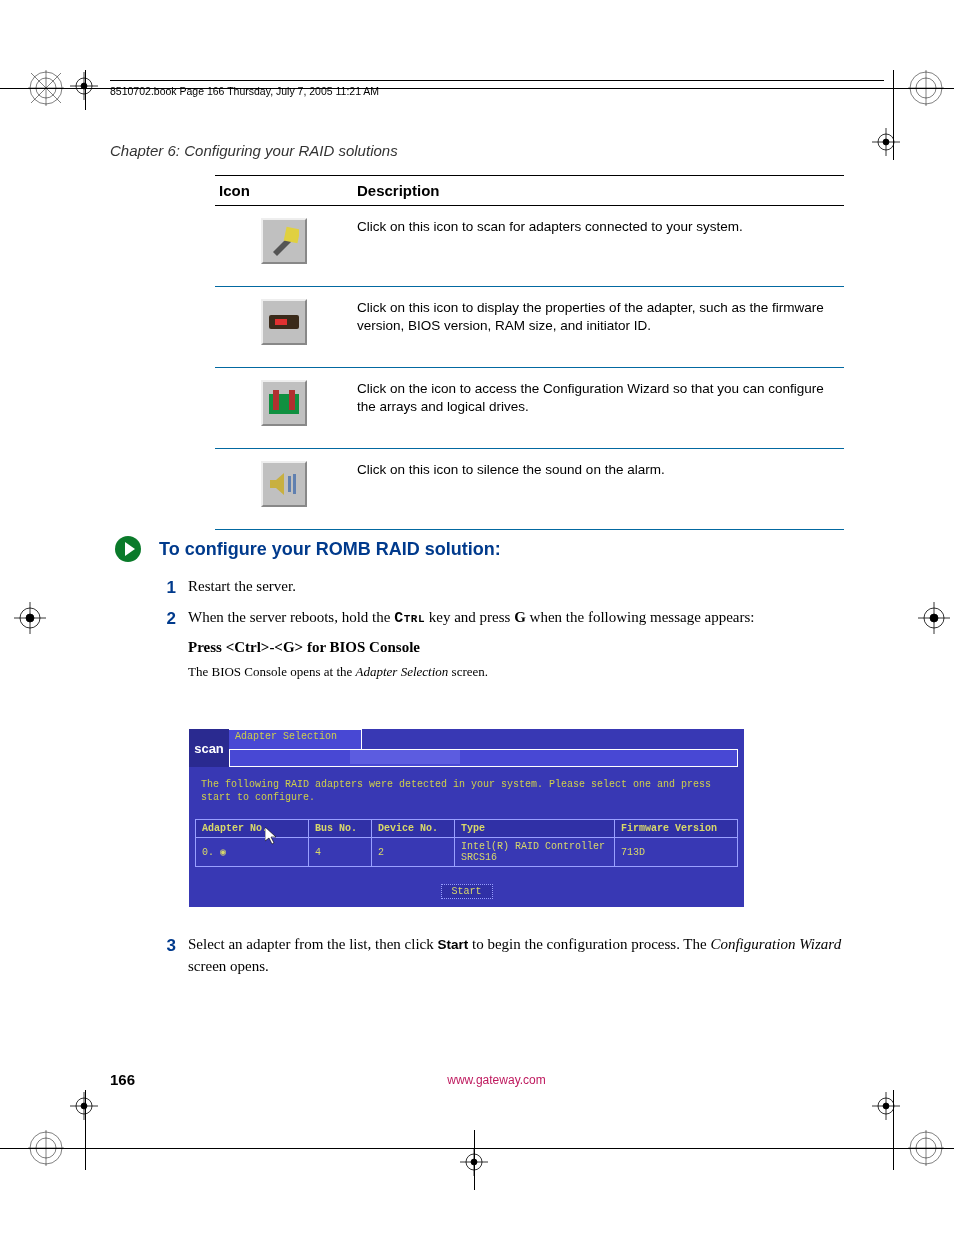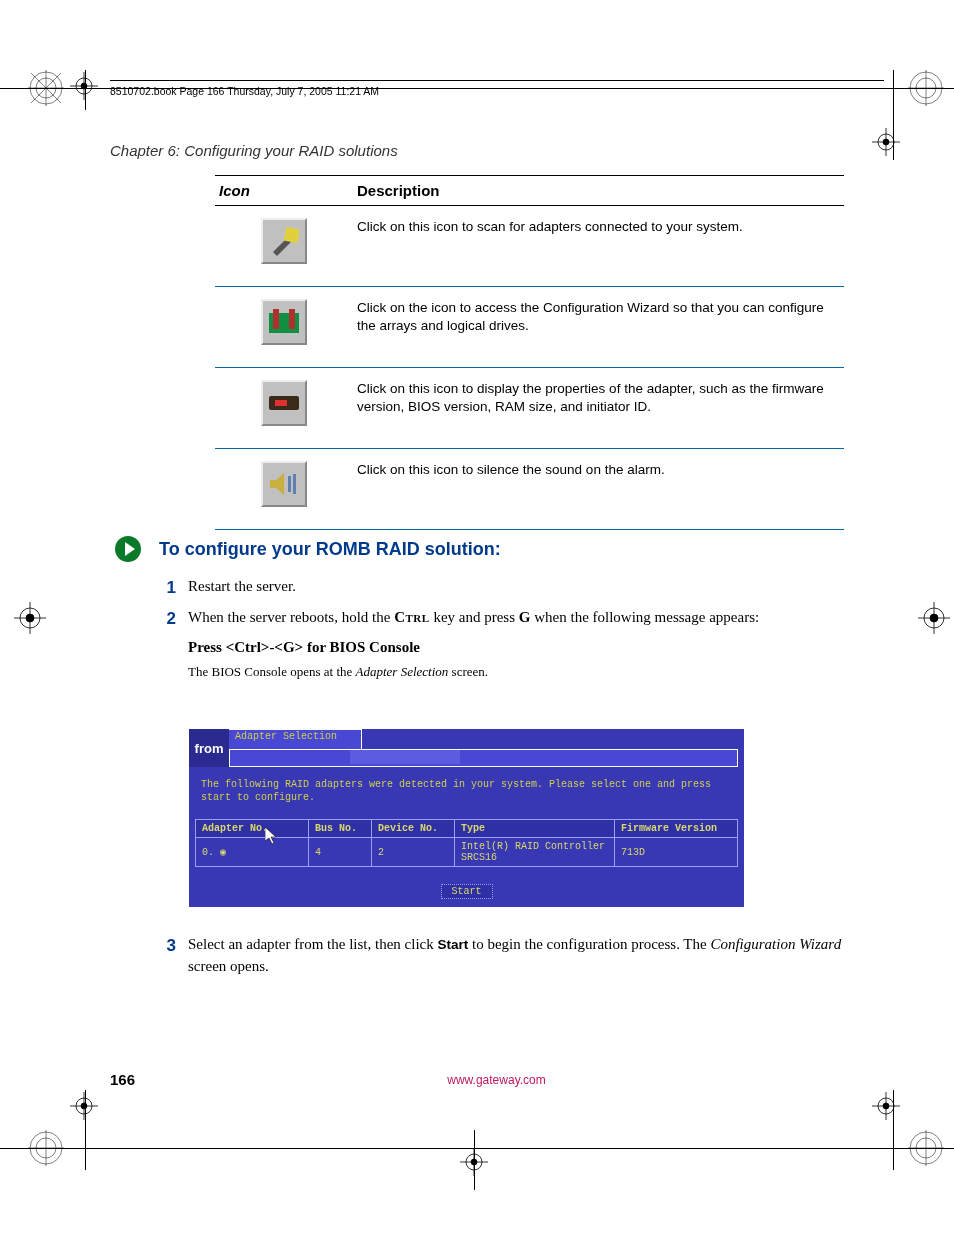--- a/index.html
+++ b/index.html
@@ -60,21 +60,21 @@
     border-top: 1px solid #000;
     border-bottom: 1px solid #000;
   }
   table.icon-table td {
     vertical-align: top;
     padding: 12px 4px 22px 4px;
     border-bottom: 1px solid #0369a1;
     font-size: 13.5px;
     line-height: 1.35;
   }
-  .col-icon { width: 130px; font-style: italic; }
+  .col-icon { width: 130px; }
   .col-desc { }
   .iconbox {
     width: 42px;
     height: 42px;
     border: 2px solid #888;
     border-top-color: #eee;
     border-left-color: #eee;
     background: #c0c0c0;
     margin-left: 42px;
     display: flex;
@@ -128,21 +128,21 @@
   .step-num {
     font-family: Arial, sans-serif;
     font-weight: bold;
     color: #003a8c;
     font-size: 17px;
     width: 16px;
     text-align: right;
     flex-shrink: 0;
   }
   .step-body { flex: 1; }
-  .smallcaps { font-variant: small-caps; font-family: Liberation Serif, serif; font-weight: bold; letter-spacing: 0.5px; }
+  .smallcaps { font-variant: small-caps; font-family: Liberation Mono, monospace; font-weight: bold; letter-spacing: 0.5px; }
   .substep { margin: 8px 0 8px 28px; font-family: Georgia, serif; font-weight: bold; font-size: 15px; }
   .bodytext { margin: 6px 0 6px 28px; font-family: Georgia, serif; font-size: 13px; }
   .bodytext i { font-style: italic; }
 
   .bios {
     position: absolute;
     left: 188px;
     top: 728px;
     width: 555px;
     height: 178px;
@@ -391,43 +391,43 @@
       <tr>
         <td class="col-icon">
           <div class="iconbox">
             <svg width="30" height="30" viewBox="0 0 30 30">
                   <polygon points="4,26 22,8 26,12 8,30" fill="#555"></polygon>
                   <rect x="16" y="2" width="14" height="14" fill="#e0d040" transform="rotate(12 23 9)"></rect>
                 </svg>
           </div>
         </td>
         <td>Click on this icon to scan for adapters connected to your system.</td>
+      </tr>
+      <tr>
+        <td class="col-icon">
+          <div class="iconbox">
+            <svg width="34" height="22" viewBox="0 0 34 22">
+                  <rect x="2" y="4" width="30" height="14" rx="2" fill="#3a2a1a"></rect>
+                  <rect x="8" y="8" width="12" height="6" fill="#e03030"></rect>
+                </svg>
+          </div>
+        </td>
+        <td>Click on this icon to display the properties of the adapter, such as the firmware version, BIOS version, RAM size, and initiator ID.</td>
       </tr>
       <tr>
         <td class="col-icon">
           <div class="iconbox">
             <svg width="34" height="30" viewBox="0 0 34 30">
                   <rect x="2" y="6" width="30" height="20" fill="#109040"></rect>
                   <rect x="6" y="2" width="6" height="20" fill="#b03030"></rect>
                   <rect x="22" y="2" width="6" height="20" fill="#b03030"></rect>
                 </svg>
           </div>
         </td>
         <td>Click on the icon to access the Configuration Wizard so that you can configure the arrays and logical drives.</td>
-      </tr>
-      <tr>
-        <td class="col-icon">
-          <div class="iconbox">
-            <svg width="34" height="22" viewBox="0 0 34 22">
-                  <rect x="2" y="4" width="30" height="14" rx="2" fill="#3a2a1a"></rect>
-                  <rect x="8" y="8" width="12" height="6" fill="#e03030"></rect>
-                </svg>
-          </div>
-        </td>
-        <td>Click on this icon to display the properties of the adapter, such as the firmware version, BIOS version, RAM size, and initiator ID.</td>
       </tr>
       <tr>
         <td class="col-icon">
           <div class="iconbox">
             <svg width="32" height="28" viewBox="0 0 32 28">
                   <polygon points="2,10 8,10 16,3 16,25 8,18 2,18" fill="#c8b040"></polygon>
                   <rect x="20" y="6" width="3" height="16" fill="#6080b0"></rect>
                   <rect x="25" y="4" width="3" height="20" fill="#6080b0"></rect>
                 </svg>
           </div>
@@ -455,21 +455,21 @@
       </div>
     </div>
     <div class="substep">Press &lt;Ctrl&gt;-&lt;G&gt; for BIOS Console</div>
     <div class="bodytext">
       <span>The BIOS Console opens at the </span><i>Adapter Selection</i><span> screen.</span>
     </div>
   </div>
 
   <div class="bios">
     <div class="bios-title-row">
-      <div class="intel-logo">from</div>
+      <div class="intel-logo">scan</div>
       <div class="bios-titlebar1">Adapter Selection</div>
     </div>
     <div style="position:absolute;left:40px;top:20px;right:6px;height:16px;background:#4848d4;border:1px solid #fff;">
       <div style="position:absolute;left:120px;width:110px;height:14px;background:#5c5ce0;"></div>
     </div>
     <div class="bios-msg">The following RAID adapters were detected in your system. Please select one and press start to configure.</div>
     <table class="bios-table">
       <tbody>
           <tr>
         <th style="width:100px;">Adapter No.</th>

